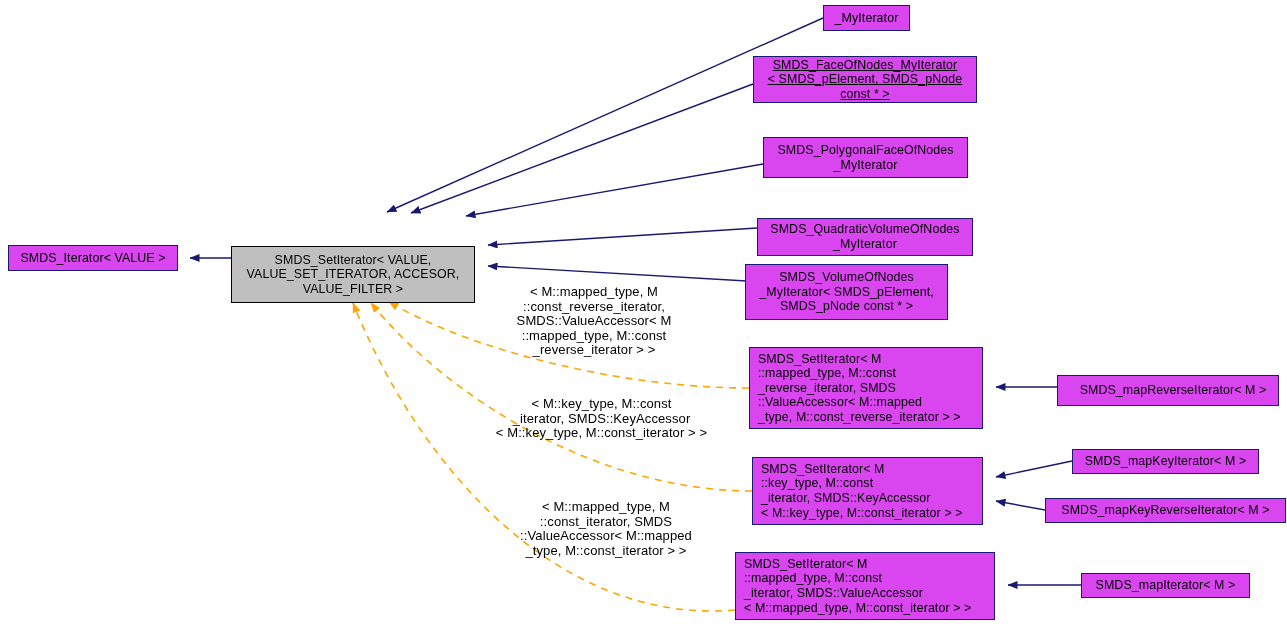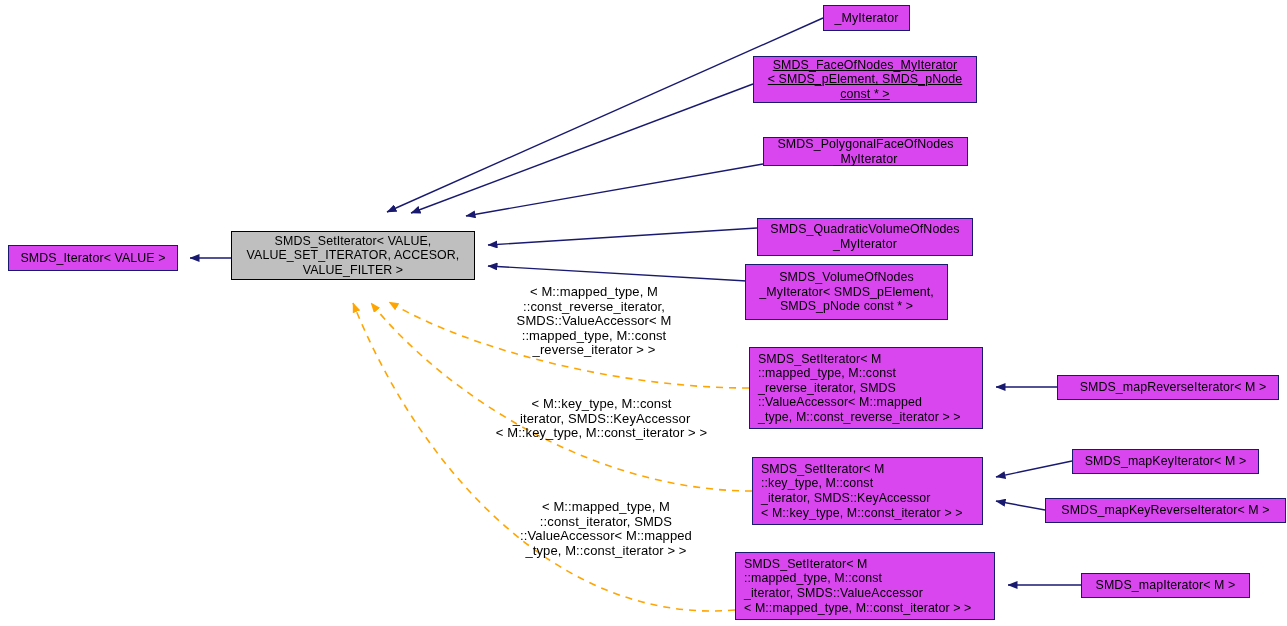--- a/index.html
+++ b/index.html
@@ -110,37 +110,37 @@
     </g>
     <g>
       <path d="M 1081 585 L 1008 585" stroke="#191970" stroke-width="1.4" fill="none" marker-end="url(#arrow-navy)"></path>
     </g>
   </svg>
 
   <div class="node" style="left:8px; top:245px; width:170px; height:26px;">
     <span>SMDS_Iterator&lt; VALUE &gt;</span>
   </div>
 
-  <div class="node root" style="left:231px; top:231px; width:244px; height:49px;">
+  <div class="node root" style="left:231px; top:246px; width:244px; height:57px;">
     <span>SMDS_SetIterator&lt; VALUE,
 VALUE_SET_ITERATOR, ACCESOR,
 VALUE_FILTER &gt;</span>
   </div>
 
   <div class="node" style="left:823px; top:5px; width:87px; height:26px;">
     <span>_MyIterator</span>
   </div>
 
   <div class="node" style="left:753px; top:56px; width:224px; height:47px;text-decoration:underline;">
     <span>SMDS_FaceOfNodes_MyIterator
 &lt; SMDS_pElement, SMDS_pNode
 const * &gt;</span>
   </div>
 
-  <div class="node" style="left:763px; top:137px; width:205px; height:29px;">
+  <div class="node" style="left:763px; top:137px; width:205px; height:41px;">
     <span>SMDS_PolygonalFaceOfNodes
 _MyIterator</span>
   </div>
 
   <div class="node" style="left:757px; top:202px; width:216px; height:38px;margin-top:16px;">
     <span>SMDS_QuadraticVolumeOfNodes
 _MyIterator</span>
   </div>
 
   <div class="node" style="left:745px; top:264px; width:203px; height:56px;">
@@ -164,21 +164,21 @@
 &lt; M::key_type, M::const_iterator &gt; &gt;</span>
   </div>
 
   <div class="node" style="left:735px; top:552px; width:260px; height:68px; justify-content:flex-start; text-align:left;">
     <span style="padding-left:8px;">SMDS_SetIterator&lt; M
 ::mapped_type, M::const
 _iterator, SMDS::ValueAccessor
 &lt; M::mapped_type, M::const_iterator &gt; &gt;</span>
   </div>
 
-  <div class="node" style="left:1057px; top:375px; width:222px; height:25px;padding-left:10px;">
+  <div class="node" style="left:1057px; top:375px; width:222px; height:31px;padding-left:10px;">
     <span>SMDS_mapReverseIterator&lt; M &gt;</span>
   </div>
 
   <div class="node" style="left:1072px; top:449px; width:187px; height:25px;">
     <span>SMDS_mapKeyIterator&lt; M &gt;</span>
   </div>
 
   <div class="node" style="left:1045px; top:498px; width:241px; height:25px;">
     <span>SMDS_mapKeyReverseIterator&lt; M &gt;</span>
   </div>

